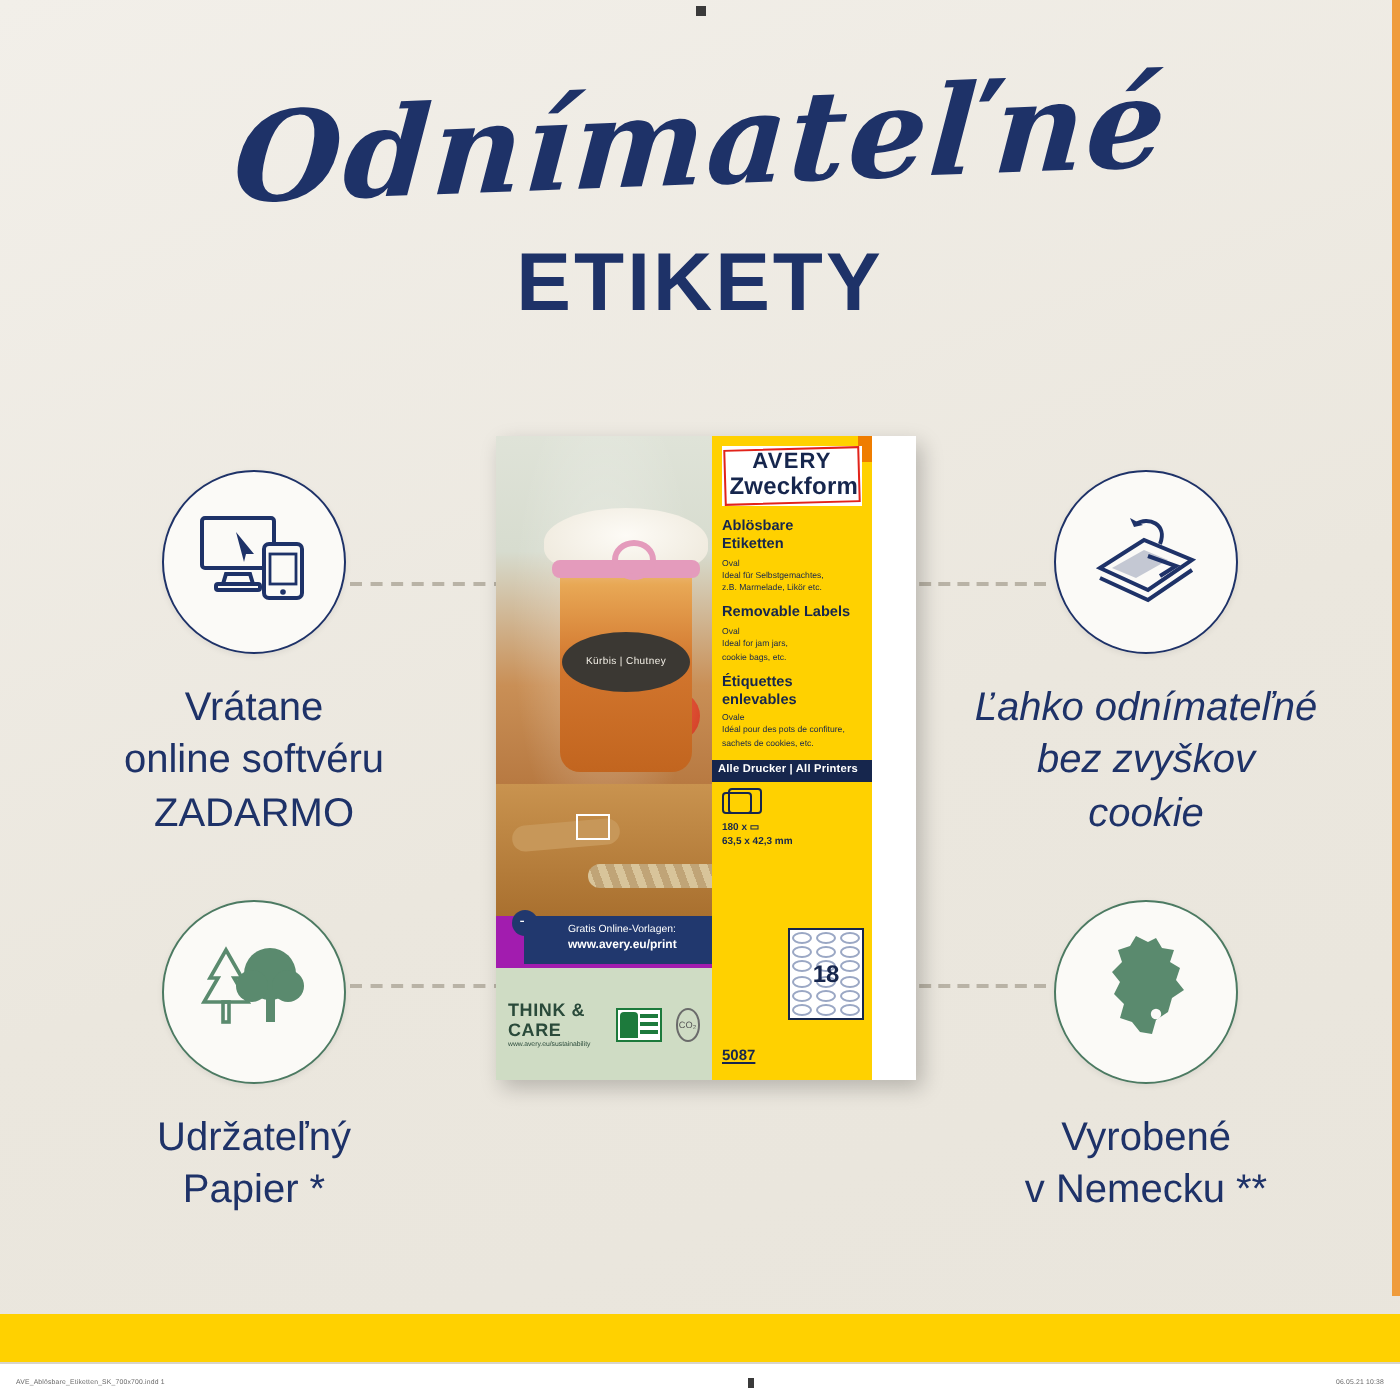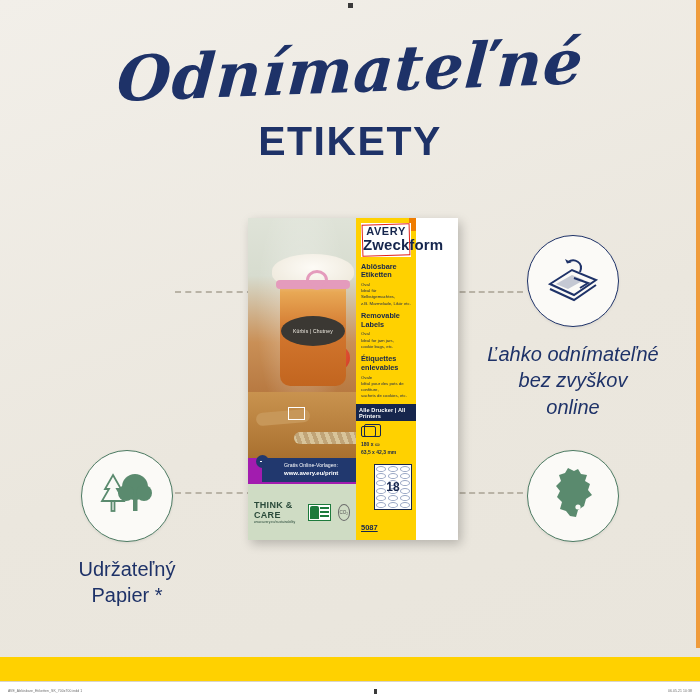--- a/index.html
+++ b/index.html
@@ -115,26 +115,26 @@
     position:absolute; left:0; bottom:0; width:100%; height:56px;
     background:#cfdcc4; display:flex; align-items:center; gap:7px; padding:0 6px;
   }
   .think { font-size:9px; font-weight:700; color:#2a4a3a; letter-spacing:.3px; }
   .think small { display:block; font-size:3.4px; font-weight:400; letter-spacing:0; }
   .fsc { width:30px; height:17px; background:#fff; border:1px solid #1d7a3c; display:flex; align-items:center; gap:1px; padding:1px; }
   .fsc-tree { width:9px; height:13px; background:#1d7a3c; border-radius:2px 2px 0 0; }
   .fsc-bars { flex:1; height:11px; background: repeating-linear-gradient(180deg,#1d7a3c 0 2px,#fff 2px 4px); }
   .co2 { width:17px; height:17px; border-radius:50%; border:1px solid #6b6b6b; color:#555; font-size:4.6px; display:flex; align-items:center; justify-content:center; }
 
-  .prod-right { width: 60px; height:100%; background:#ffd100; position:relative; padding:5px 5px 0 5px; }
+  .prod-right { width: 80px; height:100%; background:#ffd100; position:relative; padding:5px 5px 0 5px; }
   .orange-tab { position:absolute; right:0; top:0; width:7px; height:13px; background:#ef7d00; }
   .logo-box { background:#fff; padding:3px 2px; text-align:center; position:relative; margin-bottom:6px; }
   .logo-frame { position:absolute; inset:1px; border:1.6px solid #e2231a; transform: rotate(-1.6deg); pointer-events:none; }
   .logo-avery { font-weight:700; font-size:11px; color:#16264d; letter-spacing:.6px; line-height:1; }
-  .logo-zweck { font-weight:700; font-size:15px; color:#16264d; letter-spacing:.1px; line-height:1.1;text-align:right; }
+  .logo-zweck { font-weight:700; font-size:12px; color:#16264d; letter-spacing:.1px; line-height:1.1;text-align:right; }
   .blk { margin-bottom:5px; }
   .blk h4 { font-size:7.3px; color:#16264d; line-height:1.2; font-weight:700; }
   .blk p { font-size:4.3px; color:#16264d; line-height:1.45; margin-top:2px; }
   .printers {
     background:#16264d; color:#fff; font-size:5.6px; font-weight:700;
     padding:2.5px 3px; margin: 2px -5px 5px -5px; letter-spacing:.1px;
   }
   .sheet-icon { width:15px; height:11px; border:1px solid #16264d; border-radius:2px; position:relative; margin-bottom:4px; }
   .sheet-icon::after { content:""; position:absolute; left:2px; top:-3px; width:15px; height:11px; border:1px solid #16264d; border-radius:2px; }
   .qty { font-size:5px; color:#16264d; font-weight:700; line-height:1.5; }
@@ -197,38 +197,58 @@
   <div class="headline">
     <div class="script">Odnímateľné</div>
     <div class="sub">ETIKETY</div>
   </div>
 
   <div class="dash d-tl"></div>
   <div class="dash d-tr"></div>
   <div class="dash d-bl"></div>
   <div class="dash d-br"></div>
 
+  <div class="feat f-tl">
+    <div class="circle">
+      <span>
+        <svg width="56" height="46" viewBox="0 0 56 46">
+          <rect x="2" y="3" width="36" height="25" rx="1.5" fill="none" stroke="#1e3268" stroke-width="2"></rect>
+          <path d="M14 31h12l1.5 5H12.5z" fill="none" stroke="#1e3268" stroke-width="2"></path>
+          <rect x="9" y="36" width="22" height="3" rx="1" fill="none" stroke="#1e3268" stroke-width="2"></rect>
+          <path d="M19 10l9 11h-4l-1 4z" fill="#1e3268"></path>
+          <rect x="33" y="16" width="19" height="27" rx="2.5" fill="#fbfaf7" stroke="#1e3268" stroke-width="2"></rect>
+          <rect x="36" y="21" width="13" height="15" fill="none" stroke="#1e3268" stroke-width="1.4"></rect>
+          <circle cx="42.5" cy="40" r="1.4" fill="#1e3268"></circle>
+        </svg>
+      </span>
+    </div>
+    <div class="flabel">
+      <div>Vrátane</div>
+      <div>online softvéru</div>
+      <div>ZADARMO</div>
+    </div>
+  </div>
 
   <div class="feat f-tr">
     <div class="circle">
       <span>
         <svg width="58" height="46" viewBox="0 0 58 46">
           <path d="M6 28 L28 14 L52 24 L30 39 Z" fill="none" stroke="#1e3268" stroke-width="2"></path>
           <path d="M6 33 L30 44 L52 29" fill="none" stroke="#1e3268" stroke-width="2"></path>
           <path d="M12 28 L28 19 L40 24 L24 33 Z" fill="#1e3268" opacity=".25"></path>
           <path d="M30 22 L44 27 L36 32" fill="none" stroke="#1e3268" stroke-width="2"></path>
           <path d="M36 16 C40 6, 30 2, 24 6" fill="none" stroke="#1e3268" stroke-width="2"></path>
           <path d="M21 3 L23 7.5 L27.5 6.5 Z" fill="#1e3268"></path>
         </svg>
       </span>
     </div>
     <div class="flabel">
       <div>Ľahko odnímateľné</div>
       <div>bez zvyškov</div>
-      <div>online</div>
+      <div>cookie</div>
     </div>
   </div>
 
   <div class="feat f-bl">
     <div class="circle green">
       <span>
         <svg width="56" height="50" viewBox="0 0 56 50">
           <path d="M14 6 L22 20 H18 L25 32 H3 L10 20 H6 Z" fill="none" stroke="#5a8a6e" stroke-width="1.8"></path>
           <rect x="12.5" y="32" width="3" height="10" fill="none" stroke="#5a8a6e" stroke-width="1.8"></rect>
           <circle cx="36" cy="18" r="13" fill="#5a8a6e"></circle>
@@ -247,20 +267,24 @@
   <div class="feat f-br">
     <div class="circle green">
       <span>
         <svg width="50" height="56" viewBox="0 0 50 56">
           <path d="M20 2 L26 5 L30 3 L33 8 L39 9 L37 15 L42 18 L40 24
                    L44 29 L38 33 L36 40 L30 44 L28 51 L22 50 L18 45
                    L12 43 L14 36 L9 31 L12 25 L8 20 L13 15 L11 9 L17 7 Z" fill="#5a8a6e"></path>
           <circle cx="30" cy="41" r="2.6" fill="#fbfaf7"></circle>
         </svg>
       </span>
+    </div>
+    <div class="flabel">
+      <div>Vyrobené</div>
+      <div>v Nemecku **</div>
     </div>
   </div>
 
   <div class="product">
 
     <div class="prod-left">
       <div class="photo">
         <div class="board"></div>
         <div class="tomato"></div>
         <div class="jar"></div>

